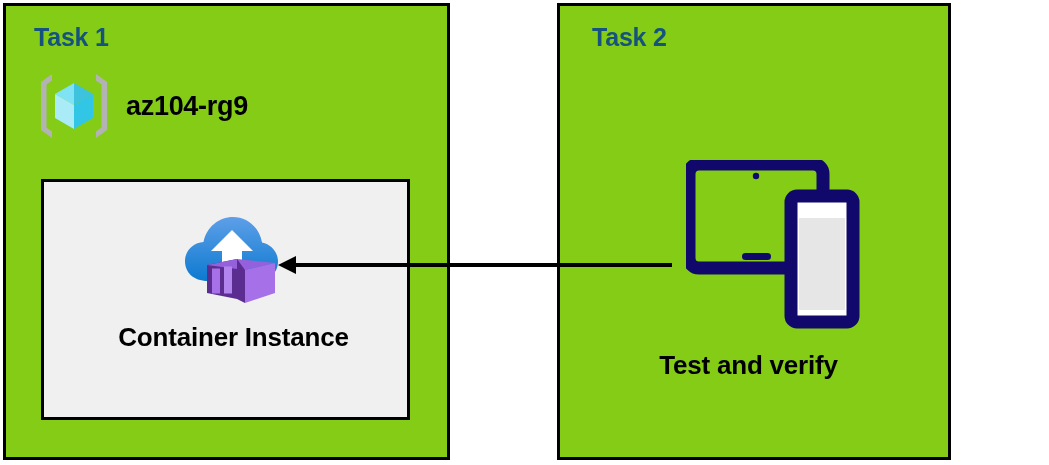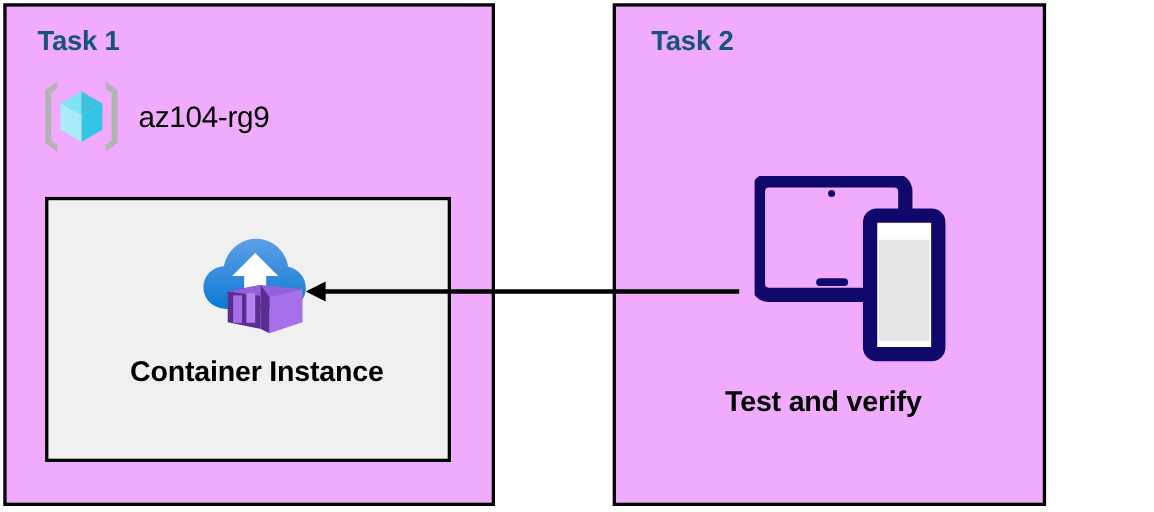--- a/index.html
+++ b/index.html
@@ -21,21 +21,21 @@
     top: 0;
     width: 1049px;
     height: 465px;
   }
 
   
   .panel {
     position: absolute;
     box-sizing: border-box;
     border: 3px solid #000000;
-    background: #f0abfc;
+    background: #84cc16;
   }
   #panel-task1 {
     left: 3px;
     top: 3px;
     width: 447px;
     height: 457px;
   }
   #panel-task2 {
     left: 557px;
     top: 3px;
@@ -63,21 +63,21 @@
     align-items: center;
     gap: 14px;
   }
   #rg-icon {
     width: 76px;
     height: 76px;
     display: block;
   }
   #rg-label {
     font-size: 27px;
-    font-weight: normal;
+    font-weight: bold;
     color: #000000;
     white-space: nowrap;
     letter-spacing: -0.3px;
   }
 
   
   #container-box {
     position: absolute;
     left: 35px;
     top: 173px;

